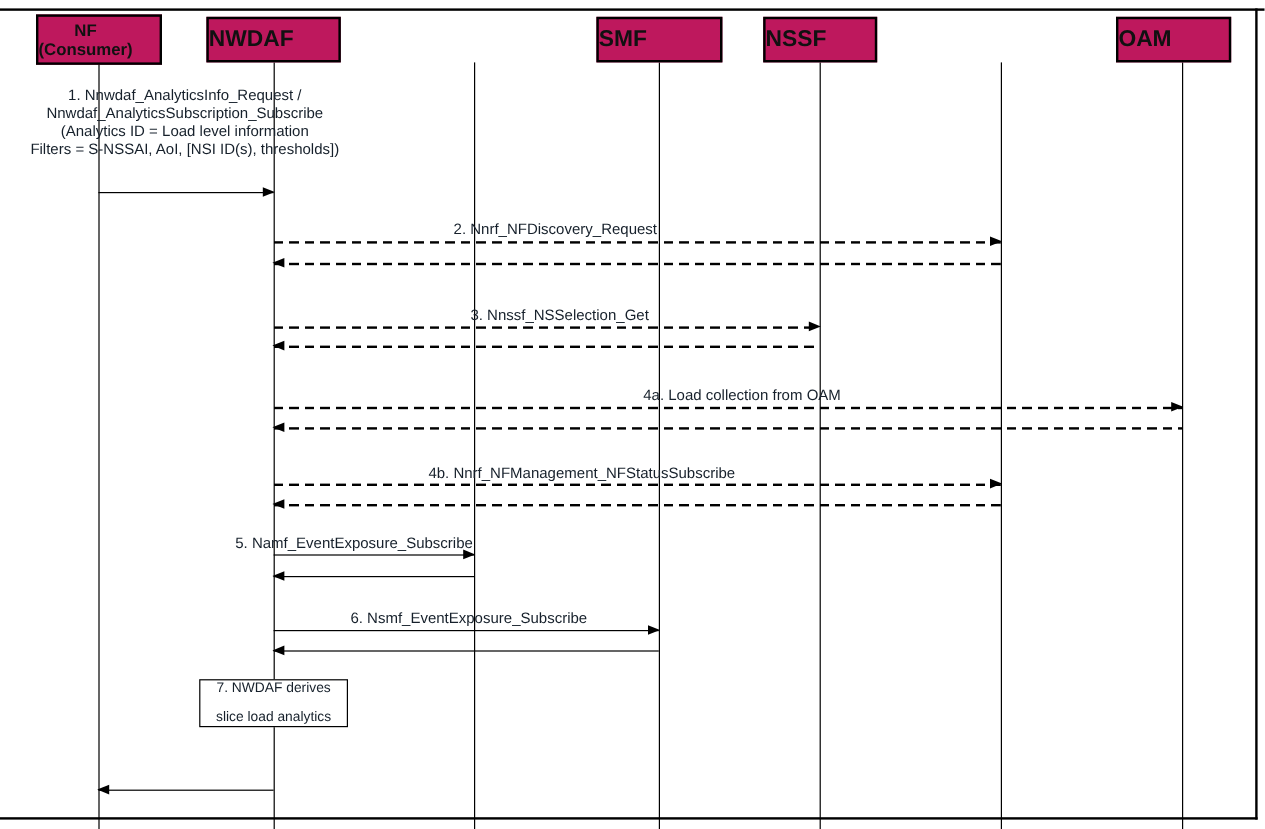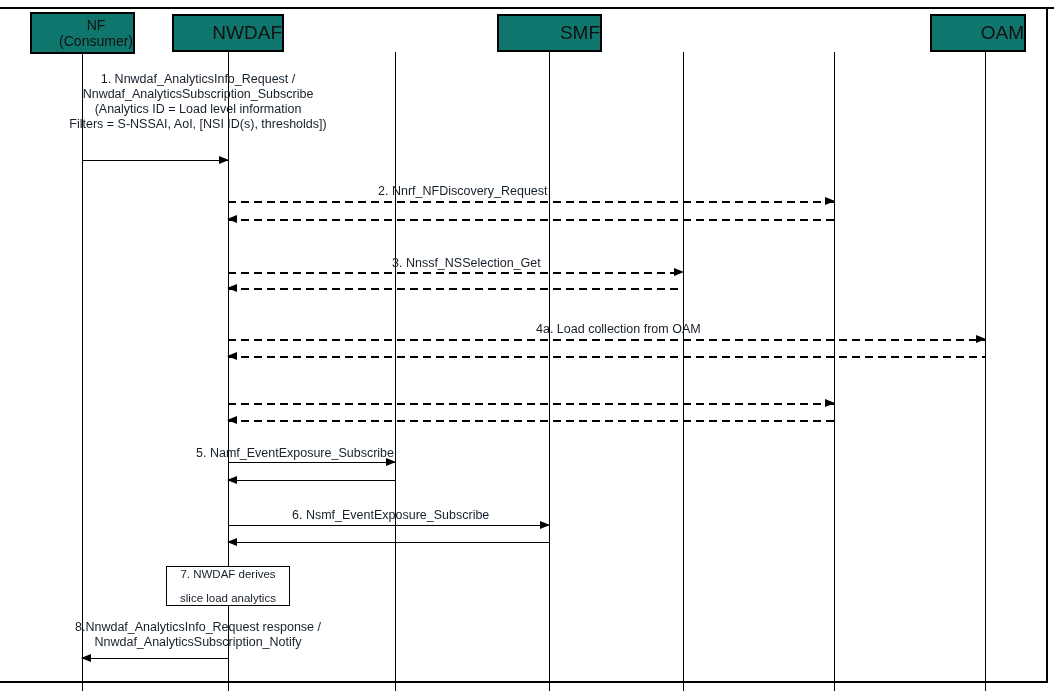--- a/index.html
+++ b/index.html
@@ -8,23 +8,23 @@
   .canvas {
     position:relative; width:1054px; height:691px; background:#fff; overflow:hidden;
   }
   
   .frame-top   { position:absolute; left:0; top:7px;  width:1054px; height:0; border-top:2px solid #000; }
   .frame-right { position:absolute; left:1046px; top:7px; height:676px; width:0; border-left:2px solid #000; }
   .frame-bottom{ position:absolute; left:0; top:681px; width:1048px; height:0; border-top:2px solid #000; }
 
   
   .actor-box {
-    position:absolute; top:14px; height:38px; background:#0f766e; border:2px solid #000;
-    display:flex; align-items:center; justify-content:flex-end;
-    font-weight:normal; font-size:19px; text-align:center; z-index:3;
+    position:absolute; top:14px; height:38px; background:#be185d; border:2px solid #000;
+    display:flex; align-items:center; justify-content:flex-start;
+    font-weight:bold; font-size:19px; text-align:center; z-index:3;
   }
   .actor-box.small { top:12px; height:42px; font-size:14px; line-height:16px; }
 
   
   .lifeline { position:absolute; top:52px; height:639px; width:0; border-left:1px solid #000; z-index:1; }
 
   
   .arrow { position:absolute; height:0; border-top:1.5px solid #000; z-index:2; }
   .arrow.dashed {
     border-top:none; height:1.5px;
@@ -35,21 +35,21 @@
     border-left:10px solid #000; border-top:4.5px solid transparent; border-bottom:4.5px solid transparent;
   }
   .arrow.dashed .head-right, .arrow.dashed .head-left { top:-4px; }
   .head-left {
     position:absolute; left:-1px; top:-5px; width:0; height:0;
     border-right:10px solid #000; border-top:4.5px solid transparent; border-bottom:4.5px solid transparent;
   }
 
   
   .msg-label { position:absolute; font-size:12.5px; color:#16202b; white-space:nowrap; z-index:4; }
-  .msg-label.multiline { white-space:normal; text-align:center; line-height:15px;margin-left:44px; }
+  .msg-label.multiline { white-space:normal; text-align:center; line-height:15px; }
 
   
   .note-box {
     position:absolute; left:166px; top:566px; width:124px; height:40px;
     border:1.5px solid #000; background:#fff; z-index:4;
     display:flex; flex-direction:column; align-items:center; justify-content:space-between;
     font-size:11.5px; line-height:14px; text-align:center; color:#16202b;
   }
 </style>
 </head>
@@ -73,20 +73,23 @@
     <div>
       <span>NF</span><br>
       <span>(Consumer)</span>
     </div>
   </div>
   <div class="actor-box" style="left:172px;width:112px">
     <span>NWDAF</span>
   </div>
   <div class="actor-box" style="left:497px;width:105px">
     <span>SMF</span>
+  </div>
+  <div class="actor-box" style="left:636px;width:95px">
+    <span>NSSF</span>
   </div>
   <div class="actor-box" style="left:930px;width:96px">
     <span>OAM</span>
   </div>
 
   <div class="msg-label multiline" style="left:0;top:72px;width:308px">
     <div>1. Nnwdaf_AnalyticsInfo_Request /</div>
     <div>Nnwdaf_AnalyticsSubscription_Subscribe</div>
     <div>(Analytics ID = Load level information</div>
     <div>Filters = S-NSSAI, AoI, [NSI ID(s), thresholds])</div>
@@ -112,20 +115,21 @@
   </div>
 
   <div class="msg-label" style="left:536px;top:322px">4a. Load collection from OAM</div>
   <div class="arrow dashed" style="left:228px;width:757px;top:339px">
     <div class="head-right"></div>
   </div>
   <div class="arrow dashed" style="left:228px;width:757px;top:356px">
     <div class="head-left"></div>
   </div>
 
+  <div class="msg-label" style="left:357px;top:387px">4b. Nnrf_NFManagement_NFStatusSubscribe</div>
   <div class="arrow dashed" style="left:228px;width:606px;top:403px">
     <div class="head-right"></div>
   </div>
   <div class="arrow dashed" style="left:228px;width:606px;top:420px">
     <div class="head-left"></div>
   </div>
 
   <div class="msg-label" style="left:196px;top:446px">5. Namf_EventExposure_Subscribe</div>
   <div class="arrow" style="left:228px;width:167px;top:462px">
     <div class="head-right"></div>
@@ -140,21 +144,17 @@
   </div>
   <div class="arrow" style="left:228px;width:321px;top:542px">
     <div class="head-left"></div>
   </div>
 
   <div class="note-box">
     <div>7. NWDAF derives</div>
     <div>slice load analytics</div>
   </div>
 
-  <div class="msg-label multiline" style="left:0;top:620px;width:308px">
-    <div>8.Nnwdaf_AnalyticsInfo_Request response /</div>
-    <div>Nnwdaf_AnalyticsSubscription_Notify</div>
-  </div>
   <div class="arrow" style="left:82px;width:146px;top:658px">
     <div class="head-left"></div>
   </div>
 
 </div>
 
 </body></html>

